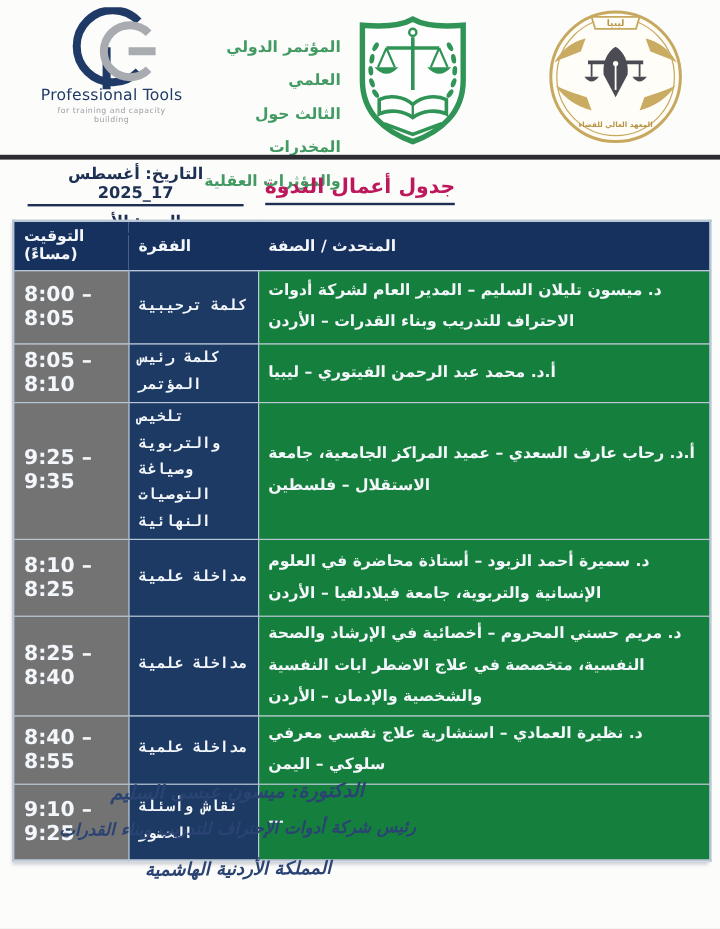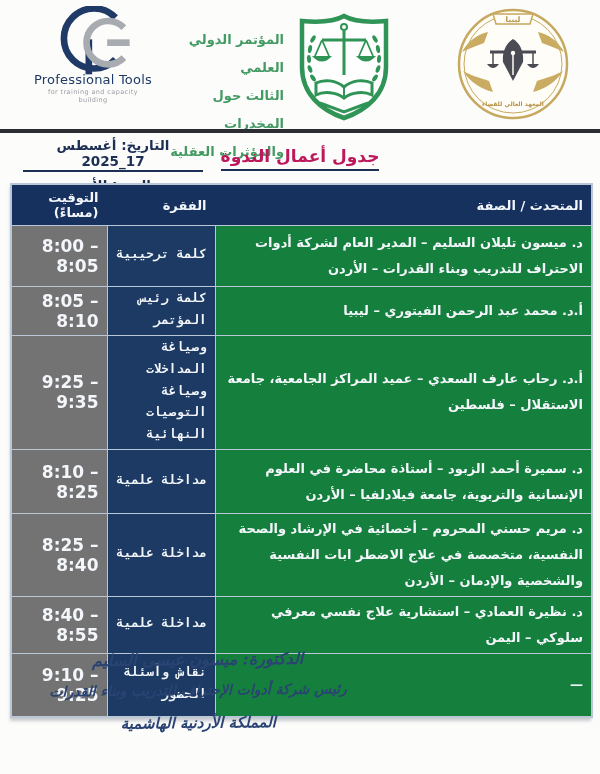--- a/index.html
+++ b/index.html
@@ -28,21 +28,21 @@
   .meta-date .day{margin-top:5px;}
   .doc-title{position:absolute;left:0;top:146px;width:600px;text-align:center;direction:rtl;
              color:#be185d;font-weight:bold;font-size:17px;}
   .doc-title .u{display:inline-block;border-bottom:2.5px solid #1d3054;padding-bottom:3px;}
 
   
   .agenda-wrap{position:absolute;left:10px;top:183px;width:581px;
                box-shadow:0 3px 3px rgba(140,146,156,.45);}
   table.agenda{border-collapse:collapse;table-layout:fixed;width:581px;direction:rtl;
                border:2px solid #b9c6d6;}
-  table.agenda th,table.agenda td{border:1px solid #b9c6d6;text-align:right;vertical-align:middle;
+  table.agenda th,table.agenda td{border:1px solid #b9c6d6;text-align:left;vertical-align:middle;
                color:#f3f6fa;font-weight:bold;padding:2px 8px;}
   table.agenda th{background:#16315e;font-size:13px;height:36px;
                border-left-color:transparent;border-right-color:transparent;}
   td.c-speaker{background:#15803d;font-size:13px;line-height:2.0;}
   td.c-item{background:#1c3a64;font-size:12.5px;line-height:1.75;font-family:Liberation Mono, monospace;}
   td.c-time{background:#737373;font-size:17px;direction:ltr;}
   tr.r1{height:61px;} tr.r2{height:37px;} tr.r3{height:66px;} tr.r4{height:64px;}
   tr.r5{height:63px;} tr.r6{height:36px;} tr.r7{height:63px;}
 
   
@@ -153,21 +153,21 @@
         <td class="c-item">كلمة ترحيبية</td>
         <td class="c-time">8:00 – 8:05</td>
       </tr>
       <tr class="r2">
         <td class="c-speaker">أ.د. محمد عبد الرحمن الفيتوري – ليبيا</td>
         <td class="c-item">كلمة رئيس المؤتمر</td>
         <td class="c-time">8:05 – 8:10</td>
       </tr>
       <tr class="r3">
         <td class="c-speaker">أ.د. رحاب عارف السعدي – عميد المراكز الجامعية، جامعة الاستقلال – فلسطين</td>
-        <td class="c-item">وصياغة المداخلات وصياغة التوصيات النهائية</td>
+        <td class="c-item">تلخيص والتربوية وصياغة التوصيات النهائية</td>
         <td class="c-time">9:25 – 9:35</td>
       </tr>
       <tr class="r4">
         <td class="c-speaker">د. سميرة أحمد الزبود – أستاذة محاضرة في العلوم الإنسانية والتربوية، جامعة فيلادلفيا – الأردن</td>
         <td class="c-item">مداخلة علمية</td>
         <td class="c-time">8:10 – 8:25</td>
       </tr>
       <tr class="r5">
         <td class="c-speaker">د. مريم حسني المحروم – أخصائية في الإرشاد والصحة النفسية، متخصصة في علاج الاضطر ابات النفسية والشخصية والإدمان – الأردن</td>
         <td class="c-item">مداخلة علمية</td>

